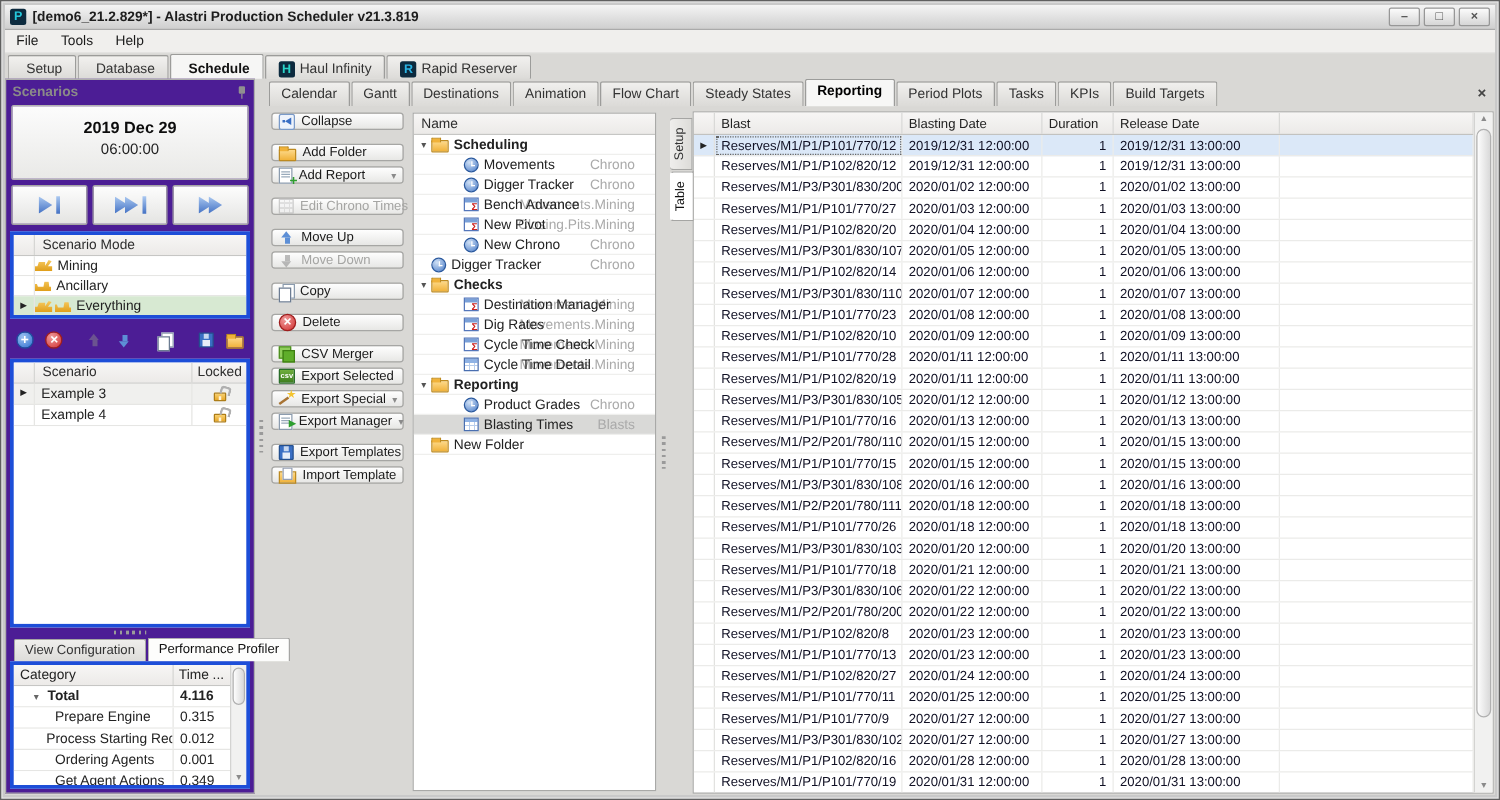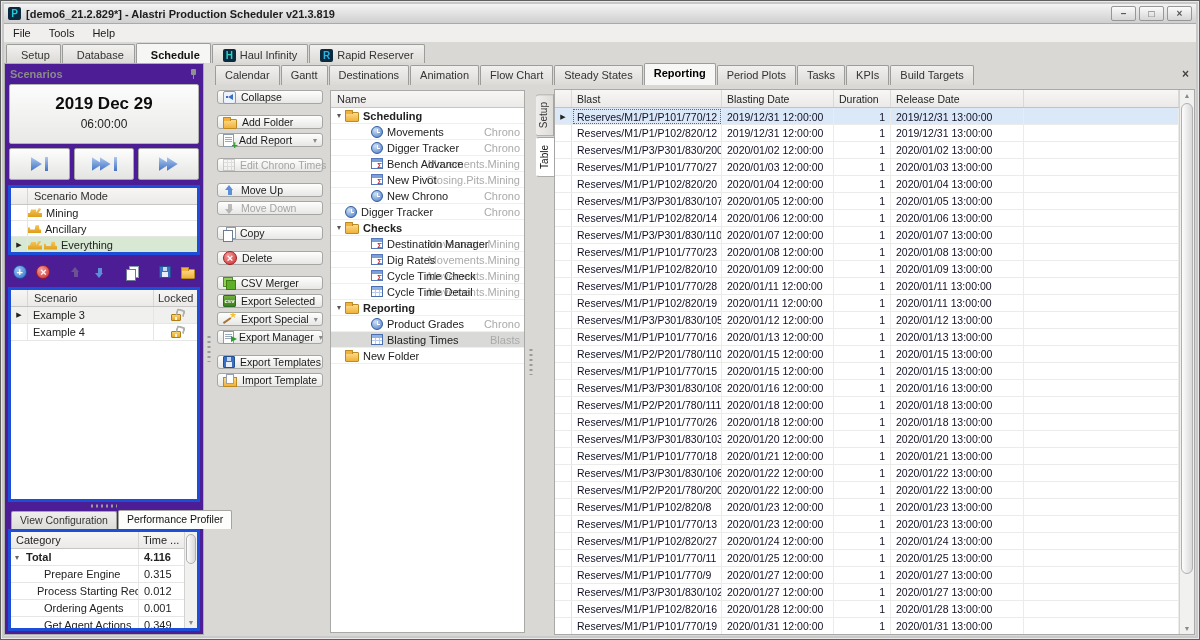--- a/index.html
+++ b/index.html
@@ -26,21 +26,21 @@
   
   .left-panel { position:absolute; left:3px; top:62px; bottom:4px; width:200px; background:#4c1d95; border:1px solid #aeaeac; display:flex; flex-direction:column; padding:2px 3px 3px; }
   .vsplit-main { position:absolute; left:203px; top:62px; bottom:4px; width:10px; }
   .vsplit-main::after, .vsplit-tree::after { content:''; position:absolute; left:50%; top:50%; width:3px; height:26px; transform:translate(-50%,-50%); background:repeating-linear-gradient(#9a9a9a 0 2px, transparent 2px 5px); }
   .right-region { position:absolute; left:213px; top:62px; right:4px; bottom:4px; }
 
   
   .pane-header { height:16px; display:flex; align-items:center; padding:0 2px; }
   .pane-header .t { color:#8b8b88; font-weight:bold; }
   .date-box { margin:2px 1px; height:60px; background:linear-gradient(#fcfcfc,#e9e9e7); border:1px solid #b3b3b1; border-radius:2px; text-align:center; padding-top:9px; }
-  .date-box .d { font-size:17px; font-weight:bold; color:#0d0d0d; }
+  .date-box .d { font-size:13px; font-weight:bold; color:#0d0d0d; }
   .date-box .t { font-size:12px; color:#222; margin-top:3px; }
   .play-row { display:flex; gap:4px; margin:2px 1px 0; height:32px; }
   .play-btn { flex:1; border:1px solid #a6a6a4; border-radius:2px; background:linear-gradient(#fdfdfd,#e4e4e2); display:flex; align-items:center; justify-content:center; }
 
   .pbi { position:relative; display:inline-block; height:14px; }
   .ic-step-next { width:17px; }
   .ic-step-next::before { content:''; position:absolute; left:0; top:0; width:11px; height:14px; background:linear-gradient(#aac8f0,#4472c4); clip-path:polygon(0 0,100% 50%,0 100%); }
   .ic-step-next::after { content:''; position:absolute; right:0; top:0; width:3px; height:14px; background:linear-gradient(#aac8f0,#4472c4); }
   .ic-skip-end { width:25px; }
   .ic-skip-end::before { content:''; position:absolute; left:0; top:0; width:11px; height:14px; background:linear-gradient(#aac8f0,#4472c4); clip-path:polygon(0 0,100% 50%,0 100%); }
@@ -79,21 +79,21 @@
   .hsplit::after { content:''; position:absolute; left:50%; top:50%; width:26px; height:3px; transform:translate(-50%,-50%); background:repeating-linear-gradient(90deg,#9a9a9a 0 2px, transparent 2px 5px); }
 
   .prof-tabs { height:20px; display:flex; align-items:flex-end; padding-left:3px; gap:1px; }
   .prof-tab { height:18px; padding:2px 8px 0; background:linear-gradient(#efeeec,#dddcd9); border:1px solid #a5a5a3; border-bottom:none; border-radius:2px 2px 0 0; color:#333; white-space:nowrap; font-size:10.5px; }
   .prof-tab.active { background:#fdfdfc; height:19px; color:#111; }
   .prof-box { height:102px; display:flex; }
   .prof-grid { flex:1; overflow:hidden; }
   .prof-head { display:grid; grid-template-columns:1fr 46px; height:17px; background:linear-gradient(#f7f6f5,#eceae8); border-bottom:1px solid #c6c6c4; align-items:center; }
   .prof-head .c2 { border-left:1px solid #d6d6d4; padding-left:4px; height:100%; display:flex; align-items:center; }
   .prof-row { grid-template-columns:1fr 46px; height:17px; }
-  .prof-row .cat { display:flex; align-items:center; padding-left:4px; overflow:hidden; white-space:nowrap; }
+  .prof-row .cat { display:flex; align-items:center; padding-left:16px; overflow:hidden; white-space:nowrap; }
   .prof-row .exp { width:11px; color:#666; font-size:8px; visibility:hidden; }
   .prof-row.expander .exp { visibility:visible; }
   .prof-row.indent .cat { padding-left:22px; }
   .prof-row.bold { font-weight:bold; }
   .prof-row .tv { text-align:left; padding-left:5px; border-left:1px solid #e6e6e4; height:100%; display:flex; align-items:center; }
   .prof-scroll { width:13px; background:#f1f1f0; border-left:1px solid #d3d3d1; position:relative; }
   .prof-scroll .thumb { position:absolute; left:1px; right:1px; top:2px; height:30px; background:linear-gradient(90deg,#fdfdfd,#d9d9d9); border:1px solid #b0b0b0; border-radius:5px; }
   .prof-scroll .down { position:absolute; left:0; right:0; bottom:2px; text-align:center; color:#8a8a8a; font-size:7px; }
 
   
@@ -110,21 +110,21 @@
   .tbtn.dropdown::after { content:'\25BE'; margin-left:auto; color:#8a8a8a; font-size:8px; }
 
   
   .tree-panel { position:absolute; left:116px; top:27px; width:195px; bottom:2px; background:#fff; border:1px solid #a9a9a7; overflow:hidden; }
   .tree-head { height:17px; background:linear-gradient(#f7f6f5,#eceae8); border-bottom:1px solid #c6c6c4; display:flex; align-items:center; padding-left:6px; color:#2e2e2e; }
   .tree-row { height:16px; display:flex; align-items:center; border-bottom:1px solid #efefed; position:relative; padding-right:2px; }
   .tree-row .exp { width:12px; text-align:center; color:#555; font-size:8px; visibility:hidden; flex:none; }
   .tree-row.expander .exp { visibility:visible; }
   .tree-row .nm { margin-left:4px; white-space:nowrap; z-index:1; }
   .tree-row.bold .nm { font-weight:bold; }
-  .tree-row .sfx { position:absolute; right:4px; color:#aaa; white-space:nowrap; }
+  .tree-row .sfx { position:absolute; right:16px; color:#aaa; white-space:nowrap; }
   .tree-row.selected { background:#d9d9d7; }
   .vsplit-tree { position:absolute; left:313px; top:27px; bottom:2px; width:8px; }
 
   
   .table-panel { position:absolute; left:322px; right:0; top:22px; bottom:0; }
   .vtabs { position:absolute; left:0; top:9px; width:19px; z-index:2; }
   .vtab { writing-mode:vertical-rl; transform:rotate(180deg); background:linear-gradient(90deg,#dddcd9,#efeeec); border:1px solid #a5a5a3; border-right:none; border-radius:0 3px 3px 0; padding:7px 2px; font-size:10px; color:#333; margin-bottom:1px; width:18px; text-align:center; }
   .vtab.active { background:#fff; color:#111; width:19px; margin-left:0; border-right:1px solid #fff; }
   .blast-wrap { position:absolute; left:18px; right:0; top:4px; bottom:0; background:#fff; border:1px solid #a9a9a7; display:flex; }
   .blast-grid { flex:1; overflow:hidden; font-size:10.5px; color:#101024; }

